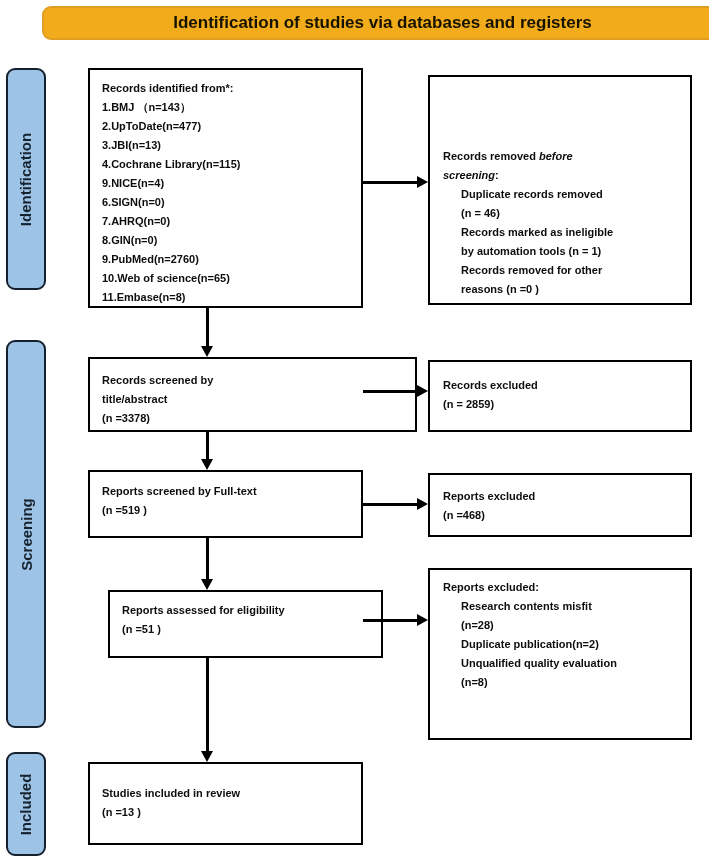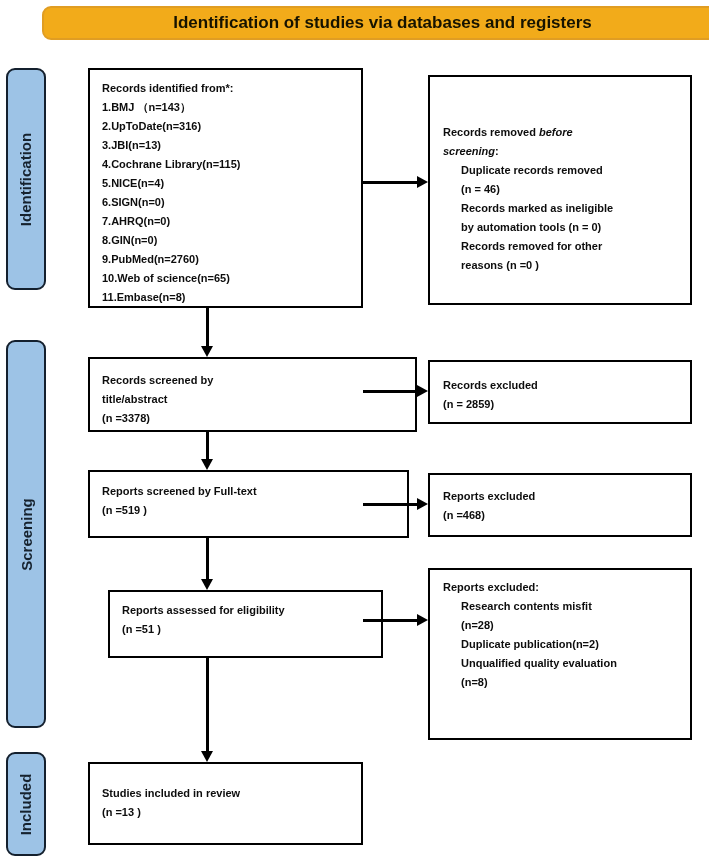--- a/index.html
+++ b/index.html
@@ -51,59 +51,59 @@
   <div class="side-label" style="top:340px; height:388px;">
     <span>Screening</span>
   </div>
   <div class="side-label" style="top:752px; height:104px;">
     <span>Included</span>
   </div>
 
   <div class="box" style="left:88px; top:68px; width:275px; height:240px; padding:9px 6px 0 12px;">
     <div>Records identified from*:</div>
     <div>1.BMJ （n=143）</div>
-    <div>2.UpToDate(n=316)</div>
+    <div>2.UpToDate(n=477)</div>
     <div>3.JBI(n=13)</div>
     <div>4.Cochrane Library(n=115)</div>
-    <div>5.NICE(n=4)</div>
+    <div>9.NICE(n=4)</div>
     <div>6.SIGN(n=0)</div>
     <div>7.AHRQ(n=0)</div>
     <div>8.GIN(n=0)</div>
     <div>9.PubMed(n=2760)</div>
     <div>10.Web of science(n=65)</div>
     <div>11.Embase(n=8)</div>
   </div>
 
-  <div class="box" style="left:428px; top:75px; width:264px; height:230px; padding:46px 6px 0 13px;">
+  <div class="box" style="left:428px; top:75px; width:264px; height:230px; padding:70px 6px 0 13px;">
     <div>
       <span>Records removed </span><span class="ital">before</span>
     </div>
     <div>
       <span class="ital">screening</span><span>:</span>
     </div>
     <div class="indent">Duplicate records removed</div>
     <div class="indent">(n = 46)</div>
     <div class="indent">Records marked as ineligible</div>
-    <div class="indent">by automation tools (n = 0)</div>
+    <div class="indent">by automation tools (n = 1)</div>
     <div class="indent">Records removed for other</div>
     <div class="indent">reasons (n =0 )</div>
   </div>
 
   <div class="box" style="left:88px; top:357px; width:329px; height:75px; padding:12px 6px 0 12px;">
     <div>Records screened by</div>
     <div>title/abstract</div>
     <div>(n =3378)</div>
   </div>
 
-  <div class="box" style="left:428px; top:360px; width:264px; height:64px; padding:14px 6px 0 13px;">
+  <div class="box" style="left:428px; top:360px; width:264px; height:72px; padding:14px 6px 0 13px;">
     <div>Records excluded</div>
     <div>(n = 2859)</div>
   </div>
 
-  <div class="box" style="left:88px; top:470px; width:321px; height:68px; padding:10px 6px 0 12px;">
+  <div class="box" style="left:88px; top:470px; width:275px; height:68px; padding:10px 6px 0 12px;">
     <div>Reports screened by Full-text</div>
     <div>(n =519 )</div>
   </div>
 
   <div class="box" style="left:428px; top:473px; width:264px; height:64px; padding:12px 6px 0 13px;">
     <div>Reports excluded</div>
     <div>(n =468)</div>
   </div>
 
   <div class="box" style="left:88px; top:590px; width:275px; height:68px; padding:9px 6px 0 12px;margin-left:20px;">

